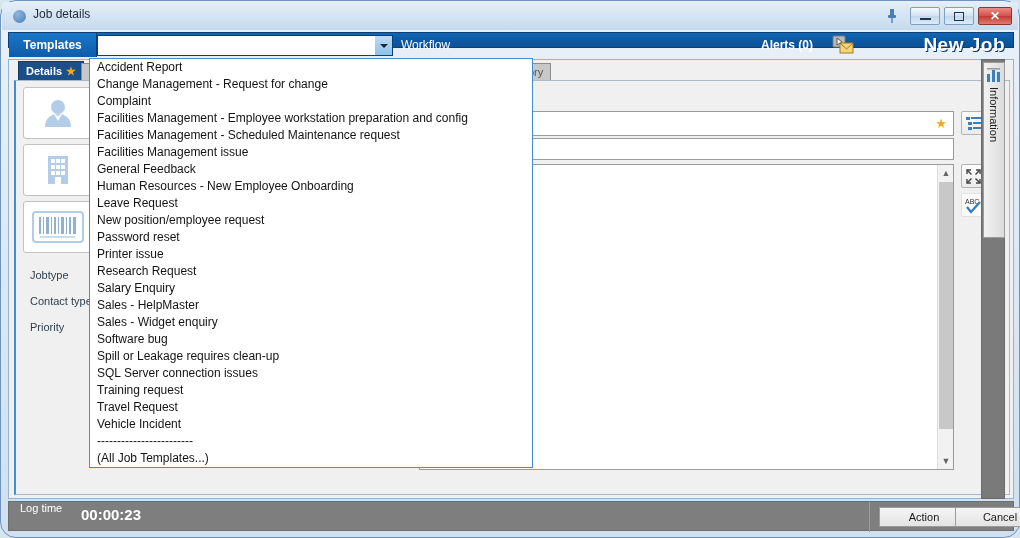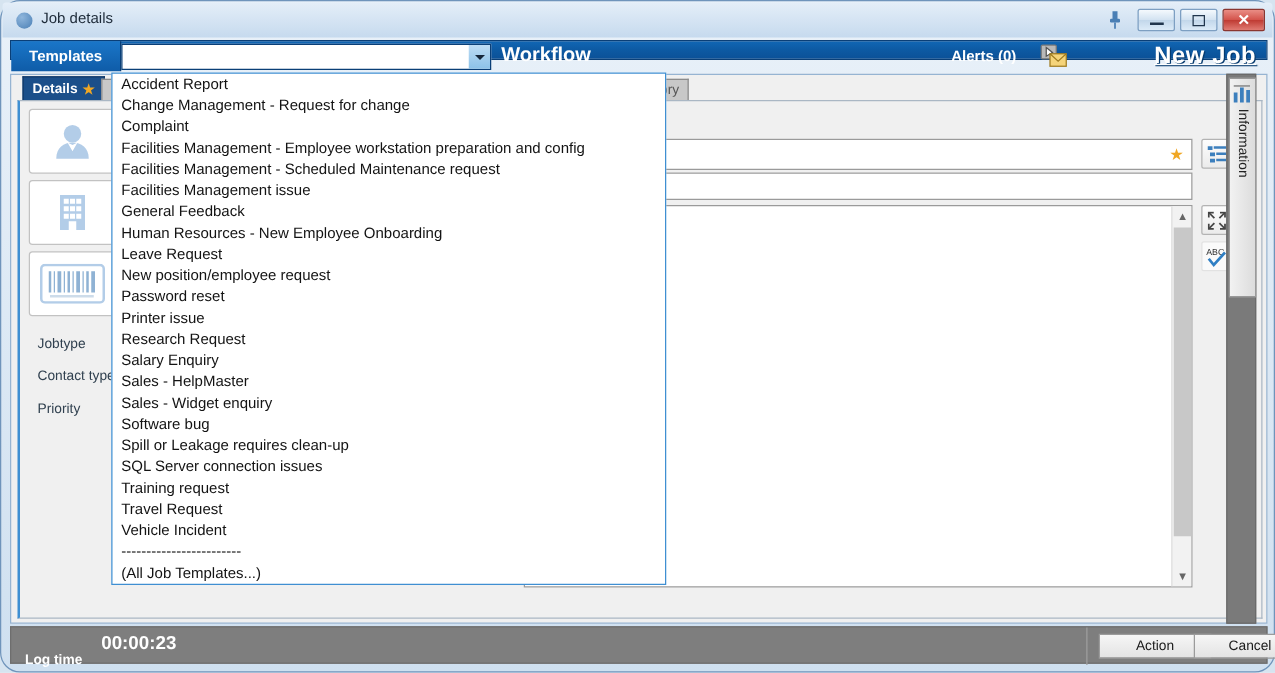--- a/index.html
+++ b/index.html
@@ -97,21 +97,21 @@
   }
   .caret-down {
     width: 0; height: 0;
     border-left: 4px solid transparent;
     border-right: 4px solid transparent;
     border-top: 4px solid #15263a;
   }
   #workflow-btn {
     position: absolute; left: 392px; top: 0px;
     height: 24px;
-    color: #fff; font-size: 16px; font-weight: bold;
+    color: #fff; font-size: 12px; font-weight: normal;
     display: flex; align-items: center;
     cursor: pointer;
   }
   #alerts-label {
     position: absolute; left: 752px; top: 0px;
     height: 24px;
     color: #fff; font-size: 12px; font-weight: bold;
     display: flex; align-items: center;
     cursor: pointer;
   }
@@ -119,21 +119,20 @@
     position: absolute; left: 822px; top: 2px;
     width: 24px; height: 20px;
   }
   #newjob-label {
     position: absolute; right: 8px; top: -1px;
     height: 26px;
     display: flex; align-items: center;
     color: #ffffff; font-size: 19px; font-weight: bold;
     text-shadow: 1px 1px 0 #063a6e;
     letter-spacing: 0.5px;
-    text-decoration: underline;
   }
 
   
   #body-panel {
     position: absolute; left: 7px; top: 58px;
     width: 1006px; height: 440px;
     background: #f0f0f0;
     border: 1px solid #96b4d2;
   }
 
@@ -313,22 +312,22 @@
   }
 
   
   #statusbar {
     position: absolute; left: 7px; top: 500px;
     width: 1006px; height: 30px;
     background: #7e7e7e;
     border: 1px solid #6e6e6e;
   }
   #logtime-label {
-    position: absolute; left: 11px; top: 20px;
-    font-size: 11px; font-weight: bold; color: #ffffff;
+    position: absolute; left: 11px; top: 0;
+    font-size: 11px; font-weight: normal; color: #ffffff;
   }
   #logtime-value {
     position: absolute; left: 72px; top: 4px;
     font-size: 15px; font-weight: bold; color: #ffffff;
   }
   .act-btn {
     position: absolute; top: 5px;
     height: 20px; width: 90px;
     background: linear-gradient(180deg,#f6f6f6,#e3e3e3);
     border: 1px solid #9b9b9b;

